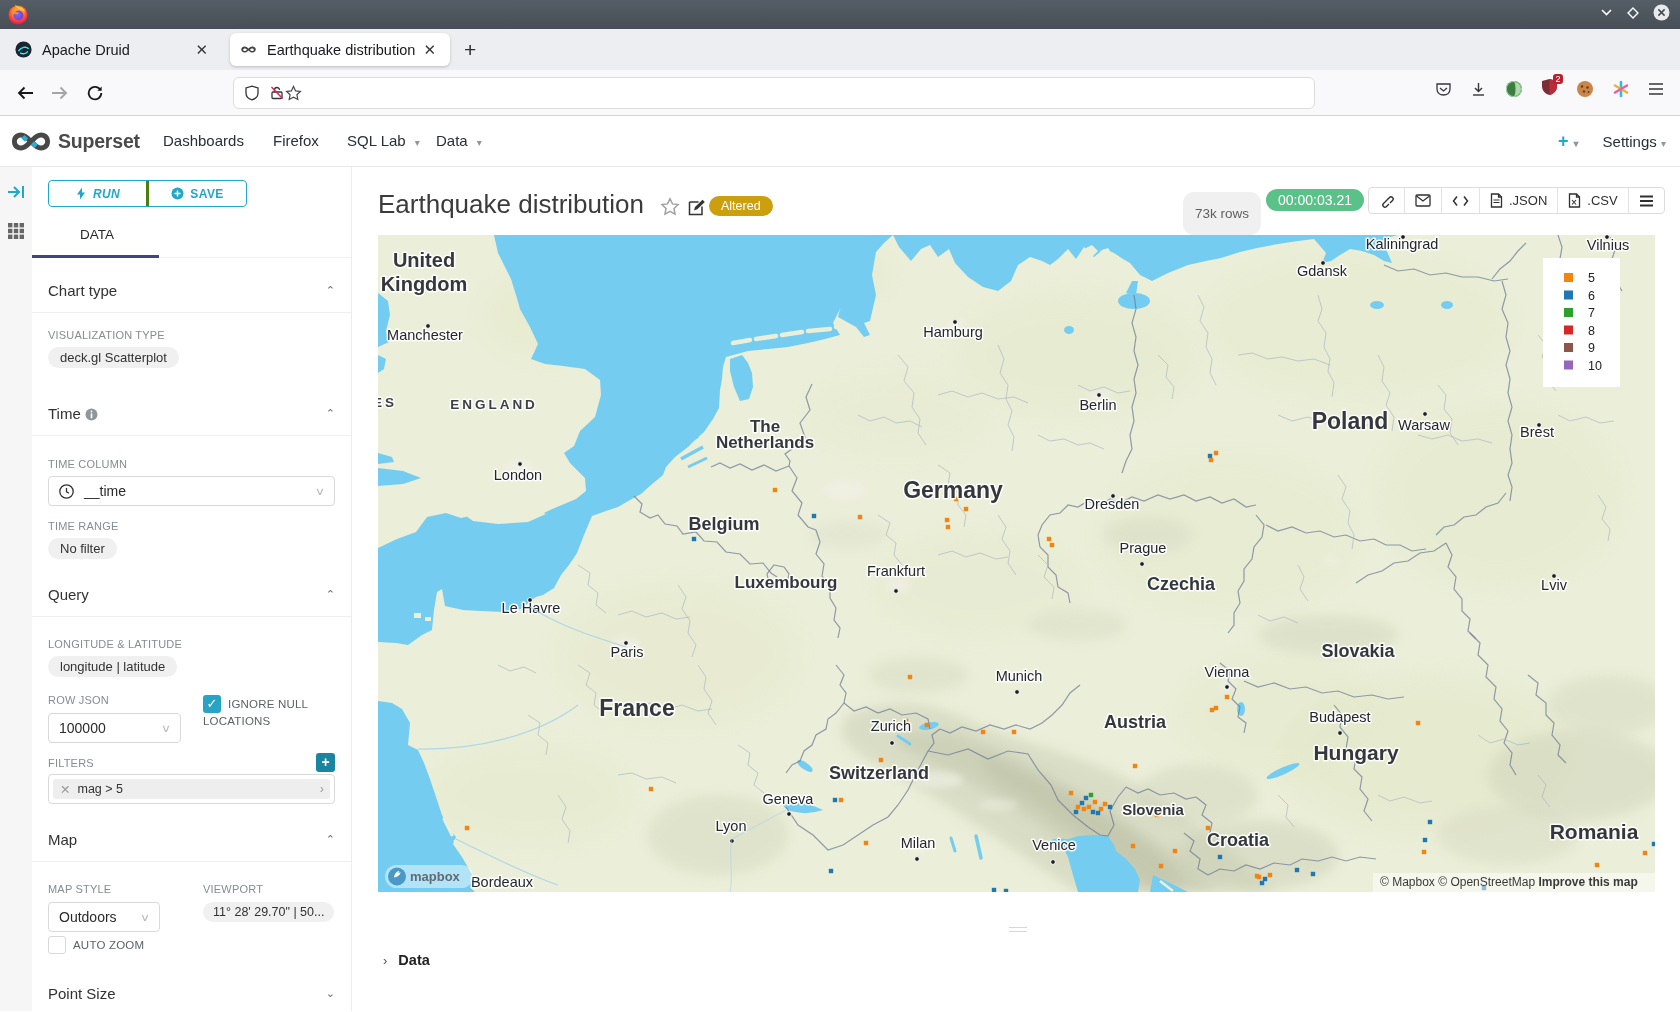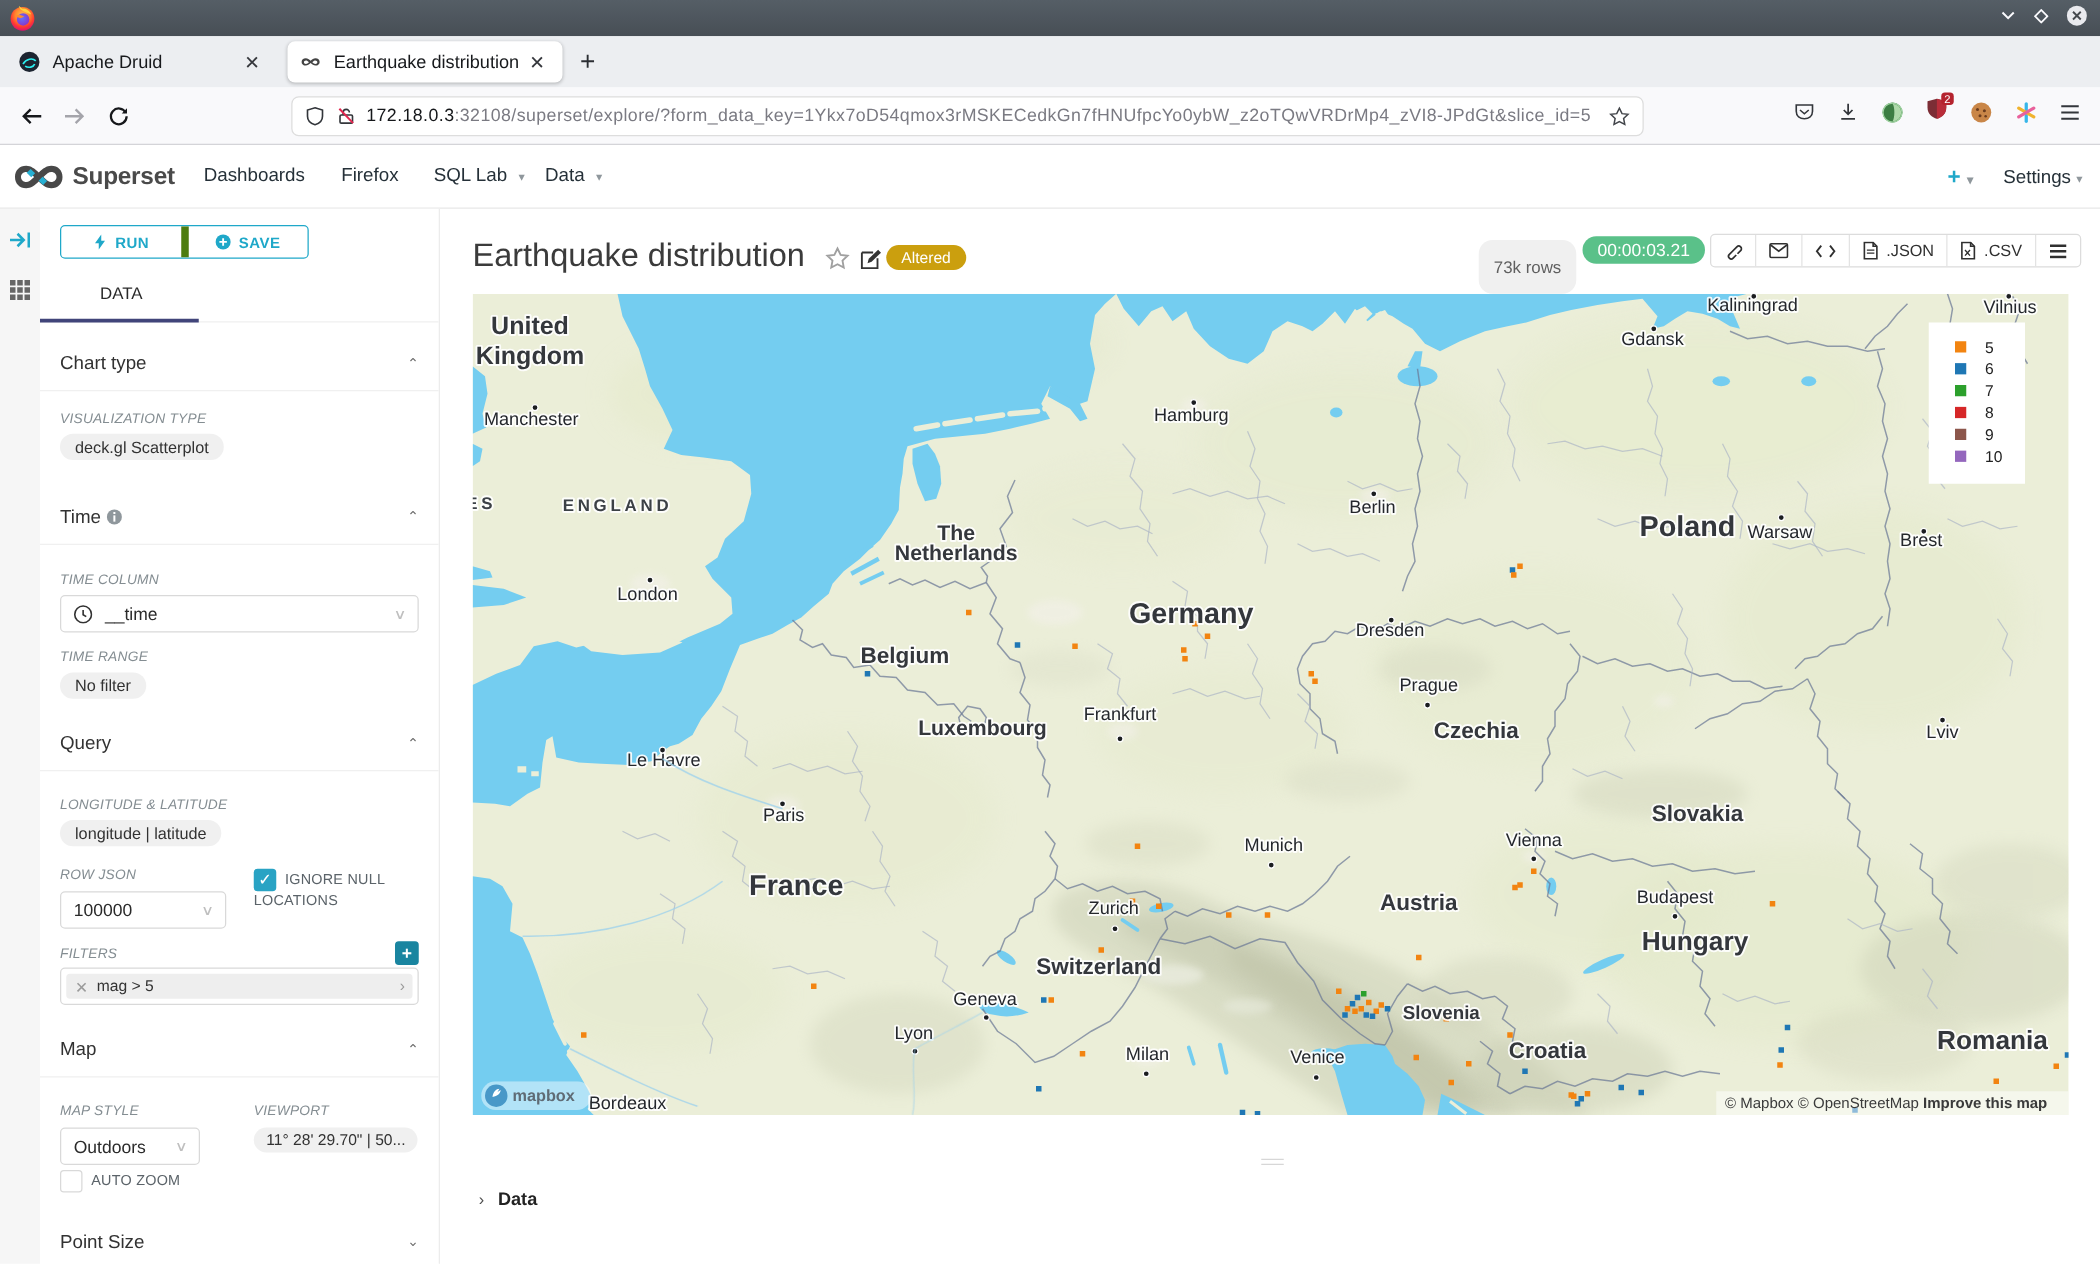--- a/index.html
+++ b/index.html
@@ -32,29 +32,29 @@
 .srt { position:absolute; right:14px; display:flex; align-items:center; gap:24px; }
 .plus { color:#1fa8c9; font-weight:bold; font-size:18px; }
 
 .content { display:flex; height:844px; }
 .rail { width:32px; background:#f6f6f6; flex:none; padding-top:14px; }
 .sidebar { width:320px; flex:none; background:#fff; border-right:1px solid #ececec; position:relative; height:100%; overflow:hidden;}
 .main { flex:1; position:relative; }
 
 .runsave { display:flex; margin:13px 0 0 16px; width:199px; height:27px; border:1px solid #1fa8c9; border-radius:4px; overflow:hidden; }
 .runsave .btn { flex:1; display:flex; align-items:center; justify-content:center; color:#1fa8c9; font-size:12px; font-weight:bold; letter-spacing:.4px; }
-.runsave .btn:first-child { border-right:6px solid #4d7c0f; }
+.runsave .btn:first-child { border-right:3px solid #4d7c0f;font-style:italic; }
 .datatab { margin-top:16px; height:35px; position:relative; border-bottom:1px solid #f0f0f0;}
 .datatab .lbl { position:absolute; left:48px; top:4px; font-size:13.5px; color:#2a2a2a; }
 .datatab .under { position:absolute; left:0; bottom:-1px; width:127px; height:3px; background:#41457a; }
 .sect { padding:0 16px; }
 .secthead { display:flex; align-items:center; justify-content:space-between; font-size:15px; color:#323232; }
 .chev { color:#6b6b6b; font-size:11px; }
 .divider { height:1px; background:#f0f0f0; }
-.flabel { font-size:11px; color:#848d92; letter-spacing:.2px;font-style:italic; }
+.flabel { font-size:11px; color:#848d92; letter-spacing:.2px; }
 .pill { display:inline-block; background:#f0f0f0; border-radius:11px; padding:3px 12px; font-size:13px; color:#323232; }
 .selbox { border:1px solid #d9d9d9; border-radius:4px; height:30px; display:flex; align-items:center; padding:0 10px; font-size:14px; color:#2a2a2a; background:#fff; position:relative;}
 .selbox .caret { position:absolute; right:10px; color:#bfbfbf; font-size:11px; transform:scaleX(1.3); }
 .teal-sq { width:19px; height:19px; background:#1a85a0; border-radius:3px; color:#fff; font-size:14px; text-align:center; line-height:18px; font-weight:bold;}
 .checkbox { width:18px; height:18px; border-radius:3px; flex:none;}
 .checkbox.on { background:#29a3c4; color:#fff; font-size:13px; text-align:center; line-height:18px; }
 .checkbox.off { background:#fff; border:1px solid #d9d9d9; }
 
 .charttitle { position:absolute; left:26px; top:22px; font-size:26px; color:#3b3b3b; }
 .badge { display:inline-block; background:#cb9f0e; color:#fff; border-radius:10px; font-size:12.5px; padding:3px 12px; }
@@ -139,21 +139,20 @@
     </svg>
   <div class="urlbox">
     <svg width="16" height="16" viewBox="0 0 16 16">
         <path d="M8 1.2 L14 3 V8 c0 3.5-2.7 5.9-6 6.8 C4.7 13.9 2 11.5 2 8 V3 Z" fill="none" stroke="#33363b" stroke-width="1.3"></path>
       </svg>
     <svg width="16" height="16" viewBox="0 0 16 16" style="margin-left:9px;">
         <rect x="3" y="7" width="10" height="6.5" rx="1" fill="none" stroke="#33363b" stroke-width="1.3"></rect>
         <path d="M5.5 7 V5 a2.5 2.5 0 0 1 5 0" fill="none" stroke="#33363b" stroke-width="1.3"></path>
         <path d="M2.5 2 L13.5 13.5" stroke="#e22850" stroke-width="1.6"></path>
       </svg>
-    <div class="urltext">172.18.0.3<span class="dim">:32108/superset/explore/?form_data_key=1Ykx7oD54qmox3rMSKECedkGn7fHNUfpcYo0ybW_z2oTQwVRDrMp4_zVI8-JPdGt&amp;slice_id=5</span></div>
     <svg width="17" height="17" viewBox="0 0 17 17">
         <path d="M8.5 1.5 l2.1 4.4 4.8.6 -3.5 3.3 .9 4.7 -4.3-2.3 -4.3 2.3 .9-4.7 L1.6 6.5 l4.8-.6 Z" fill="none" stroke="#43464b" stroke-width="1.2"></path>
       </svg>
   </div>
   <div class="rticons">
     <svg width="17" height="17" viewBox="0 0 17 17">
         <path d="M2 3 h13 v5 c0 4-3 6-6.5 6 S2 12 2 8 Z" fill="none" stroke="#33363b" stroke-width="1.3"></path>
         <path d="M5 7 l3.5 3 L12 7" fill="none" stroke="#33363b" stroke-width="1.3"></path>
       </svg>
     <svg width="17" height="17" viewBox="0 0 17 17">

